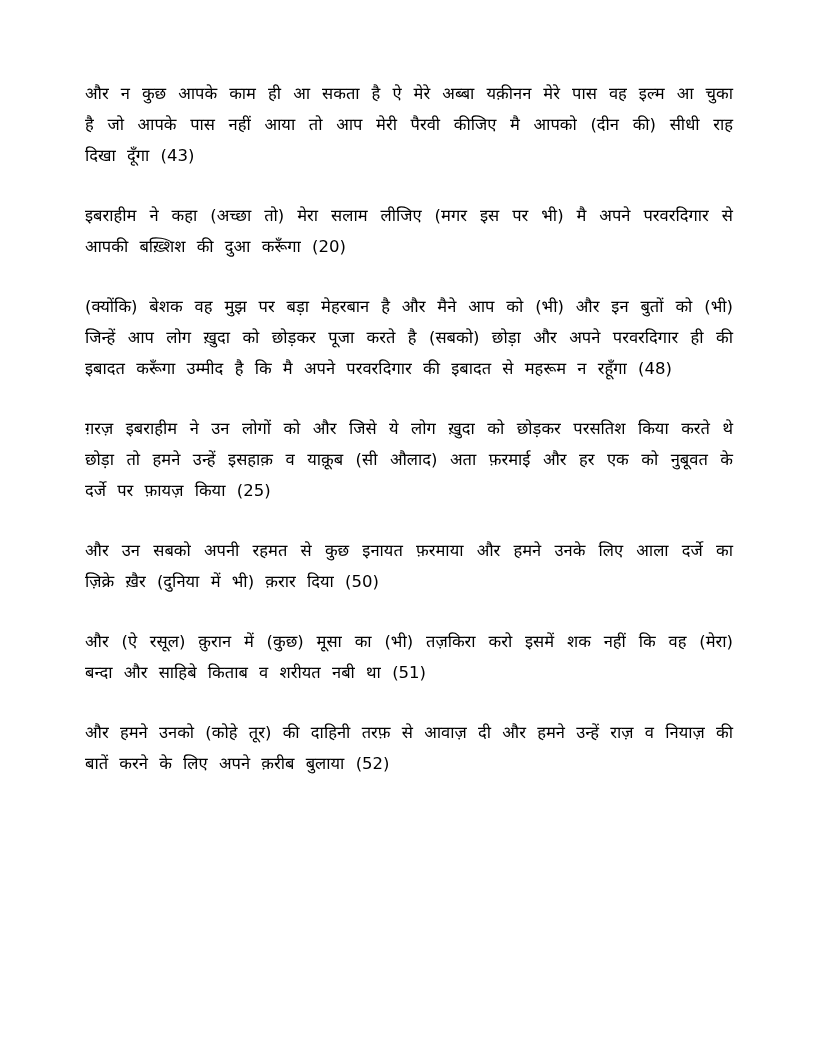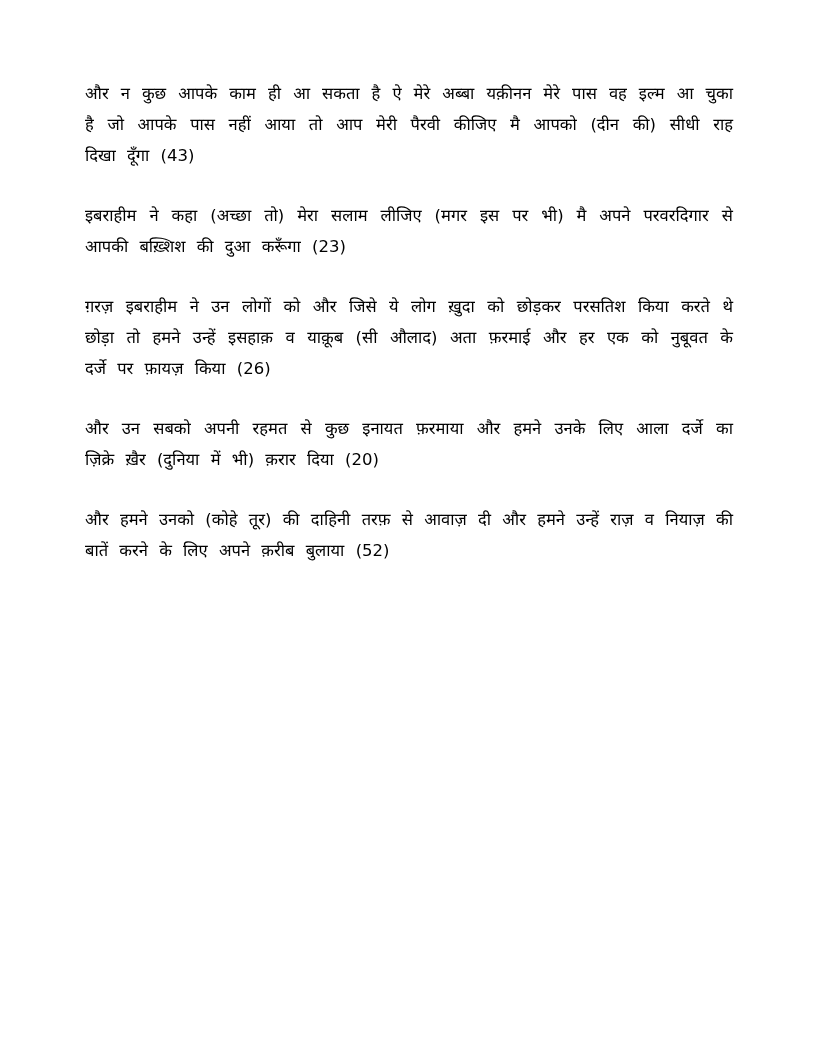--- a/index.html
+++ b/index.html
@@ -34,18 +34,20 @@
     .para:last-child {
       margin-bottom: 0;
     }
   </style>
 </head>
 <body>
 
 <div class="page">
   <div class="text-block">
     <p class="para">और न कुछ आपके काम ही आ सकता है ऐ मेरे अब्बा यक़ीनन मेरे पास वह इल्म आ चुका है जो आपके पास नहीं आया तो आप मेरी पैरवी कीजिए मै आपको (दीन की) सीधी राह दिखा दूँगा (43)</p>
-    <p class="para">इबराहीम ने कहा (अच्छा तो) मेरा सलाम लीजिए (मगर इस पर भी) मै अपने परवरदिगार से आपकी बख़्शिश की दुआ करूँगा (23)</p>
-    <p class="para">ग़रज़ इबराहीम ने उन लोगों को और जिसे ये लोग ख़ुदा को छोड़कर परसतिश किया करते थे छोड़ा तो हमने उन्हें इसहाक़ व याक़ूब (सी औलाद) अता फ़रमाई और हर एक को नुबूवत के दर्जे पर फ़ायज़ किया (26)</p>
-    <p class="para">और उन सबको अपनी रहमत से कुछ इनायत फ़रमाया और हमने उनके लिए आला दर्जे का ज़िक्रे ख़ैर (दुनिया में भी) क़रार दिया (20)</p>
+    <p class="para">इबराहीम ने कहा (अच्छा तो) मेरा सलाम लीजिए (मगर इस पर भी) मै अपने परवरदिगार से आपकी बख़्शिश की दुआ करूँगा (20)</p>
+    <p class="para">(क्योंकि) बेशक वह मुझ पर बड़ा मेहरबान है और मैने आप को (भी) और इन बुतों को (भी) जिन्हें आप लोग ख़ुदा को छोड़कर पूजा करते है (सबको) छोड़ा और अपने परवरदिगार ही की इबादत करूँगा उम्मीद है कि मै अपने परवरदिगार की इबादत से महरूम न रहूँगा (48)</p>
+    <p class="para">ग़रज़ इबराहीम ने उन लोगों को और जिसे ये लोग ख़ुदा को छोड़कर परसतिश किया करते थे छोड़ा तो हमने उन्हें इसहाक़ व याक़ूब (सी औलाद) अता फ़रमाई और हर एक को नुबूवत के दर्जे पर फ़ायज़ किया (25)</p>
+    <p class="para">और उन सबको अपनी रहमत से कुछ इनायत फ़रमाया और हमने उनके लिए आला दर्जे का ज़िक्रे ख़ैर (दुनिया में भी) क़रार दिया (50)</p>
+    <p class="para">और (ऐ रसूल) क़ुरान में (कुछ) मूसा का (भी) तज़किरा करो इसमें शक नहीं कि वह (मेरा) बन्दा और साहिबे किताब व शरीयत नबी था (51)</p>
     <p class="para">और हमने उनको (कोहे तूर) की दाहिनी तरफ़ से आवाज़ दी और हमने उन्हें राज़ व नियाज़ की बातें करने के लिए अपने क़रीब बुलाया (52)</p>
   </div>
 </div>
 
 </body></html>

